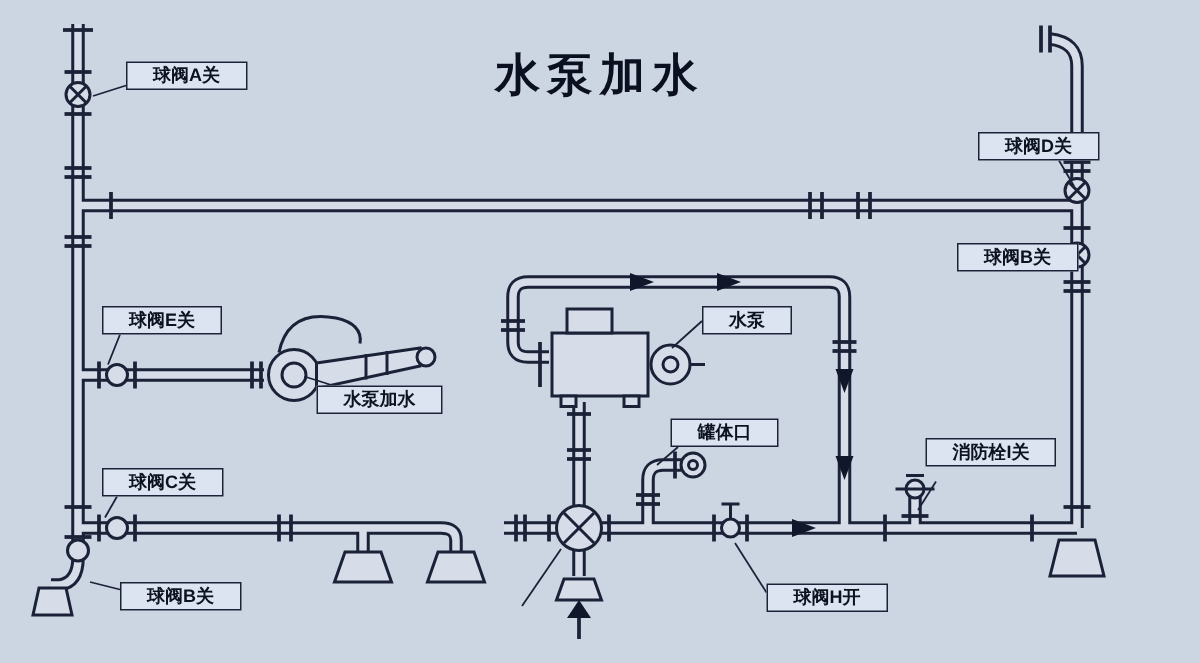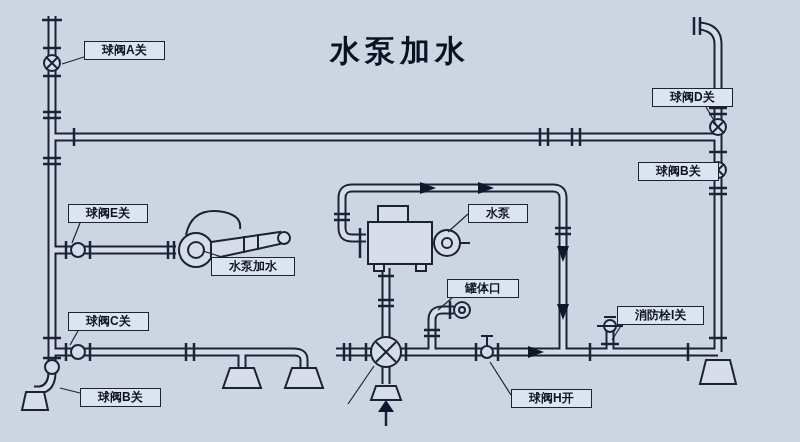--- a/index.html
+++ b/index.html
@@ -221,16 +221,16 @@
 
   <div class="lbl" style="left:84px;top:41px">球阀A关</div>
   <div class="lbl" style="left:652px;top:88px">球阀D关</div>
   <div class="lbl" style="left:638px;top:162px">球阀B关</div>
   <div class="lbl" style="left:68px;top:204px">球阀E关</div>
   <div class="lbl" style="left:211px;top:257px">水泵加水</div>
   <div class="lbl" style="left:68px;top:312px">球阀C关</div>
   <div class="lbl" style="left:80px;top:388px">球阀B关</div>
   <div class="lbl" style="left:468px;top:204px">水泵</div>
   <div class="lbl" style="left:447px;top:279px">罐体口</div>
-  <div class="lbl" style="left:617px;top:306px">消防栓I关</div>
+  <div class="lbl" style="left:617px;top:292px">消防栓I关</div>
   <div class="lbl" style="left:511px;top:389px">球阀H开</div>
 
 </div>
 
 </body></html>

